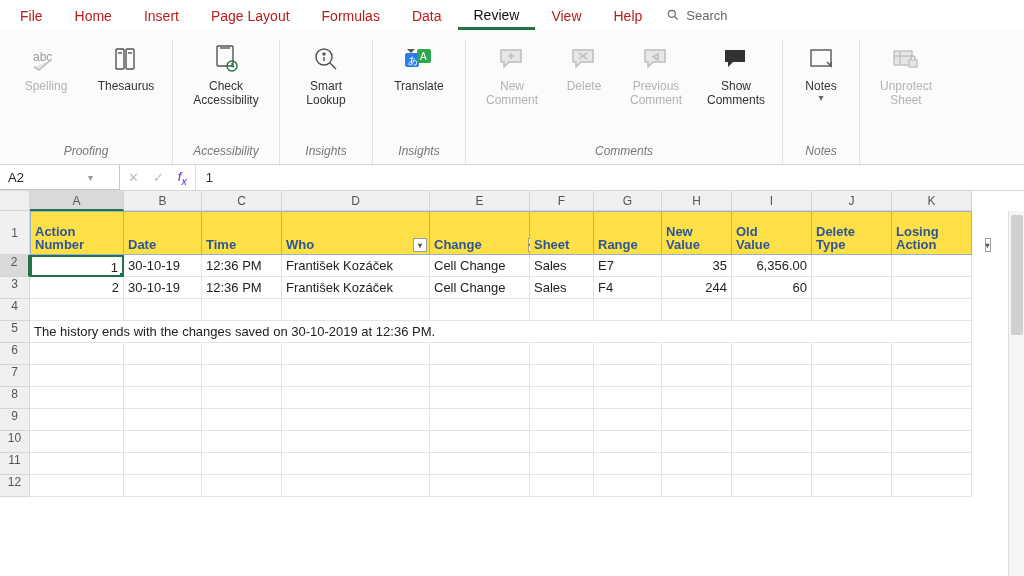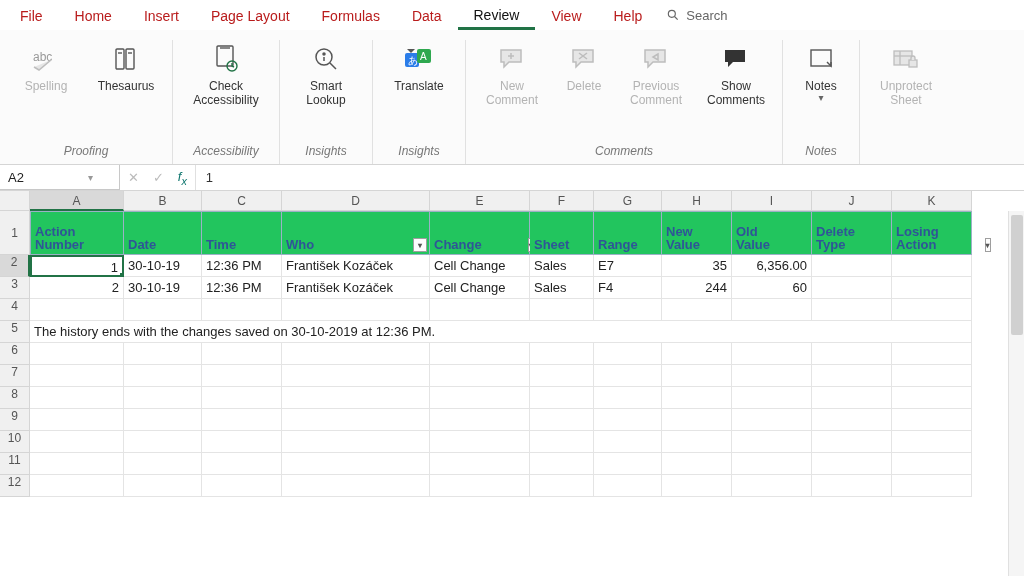--- a/index.html
+++ b/index.html
@@ -21,37 +21,37 @@
   .rbtn.disabled { color:#b3b3b3; }
   .rbtn.disabled .ic svg { stroke:#bdbdbd !important; fill:#e6e6e6 !important; }
   .rbtn .chev { font-size:10px; color:#666; margin-top:-2px; }
   .rgroup .glabel { font-size:12px; color:#777; padding:4px 0 2px;font-style:italic; }
 
   
   .fbar { height:26px; border-bottom:1px solid #d5d5d5; display:flex; align-items:stretch; background:#fff; }
   .namebox { width:120px; border:1px solid #c8c8c8; border-top:0; border-left:0; display:flex; align-items:center; justify-content:space-between; padding:0 22px 0 8px; font-size:13px; }
   .namebox .dd { color:#999; font-size:10px; padding:0 4px; cursor:pointer;}
   .fbar .iconset { display:flex; align-items:center; padding:0 8px; gap:14px; color:#bbb; border-right:1px solid #e0e0e0; }
-  .fbar .fx { font-style:italic; color:#0f766e; }
+  .fbar .fx { font-style:italic; color:#6d28d9; }
   .fbar input { flex:1; border:0; outline:0; padding:0 10px; font-size:13px; color:#333; }
 
   
   .grid { display:grid; grid-template-columns: 30px 94px 78px 80px 148px 100px 64px 68px 70px 80px 80px 80px; font-size:13px; color:#222; }
   .colhead { background:#f0f0f0; border:1px solid #d5d5d5; border-top:0; border-left:0; text-align:center; font-size:12px; color:#555; height:20px; line-height:20px; cursor:pointer;}
   .colhead.first { background:#f0f0f0; }
   .colhead.sel { background:#d9d9d9; border-bottom:2px solid #217346; }
   .rowhead { background:#f0f0f0; border:1px solid #d5d5d5; border-top:0; border-left:0; text-align:center; font-size:12px; color:#555; cursor:pointer;}
   .rowhead.sel { background:#d9d9d9; border-right:2px solid #217346; }
 
   .cell { border-right:1px solid #e4e4e4; border-bottom:1px solid #e4e4e4; padding:0 4px; height:22px; line-height:22px; white-space:nowrap; overflow:hidden; }
   .cell.num { text-align:right; }
   .cell.span { overflow:visible; }
 
   
-  .th { border:1px solid #9bb1c6; border-left:0; background:#22c55e; color:#2f5597; font-weight:600; font-size:13px; display:flex; align-items:flex-end; justify-content:space-between; padding:2px 2px 2px 4px; height:44px;gap:46px; }
+  .th { border:1px solid #9bb1c6; border-left:0; background:#fde047; color:#2f5597; font-weight:600; font-size:13px; display:flex; align-items:flex-end; justify-content:space-between; padding:2px 2px 2px 4px; height:44px;gap:46px; }
   .th.first { border-left:1px solid #9bb1c6; }
   .th .lbl { line-height:1.05; }
   .th .fbtn { width:14px; height:14px; border:1px solid #9e9e9e; background:#fdfdfd; display:flex; align-items:center; justify-content:center; font-size:8px; color:#555; cursor:pointer; }
 
   .active-cell { border:2px solid #217346 !important; position:relative; z-index:2; }
   .active-cell::after { content:""; position:absolute; right:-3px; bottom:-3px; width:5px; height:5px; background:#217346; }
 
   
   .vscroll { position:absolute; right:0; top:211px; bottom:0; width:16px; background:#f5f5f5; border-left:1px solid #e0e0e0; }
   .vscroll .thumb { position:absolute; left:2px; top:4px; width:12px; height:120px; background:#d0d0d0; border-radius:2px; }

